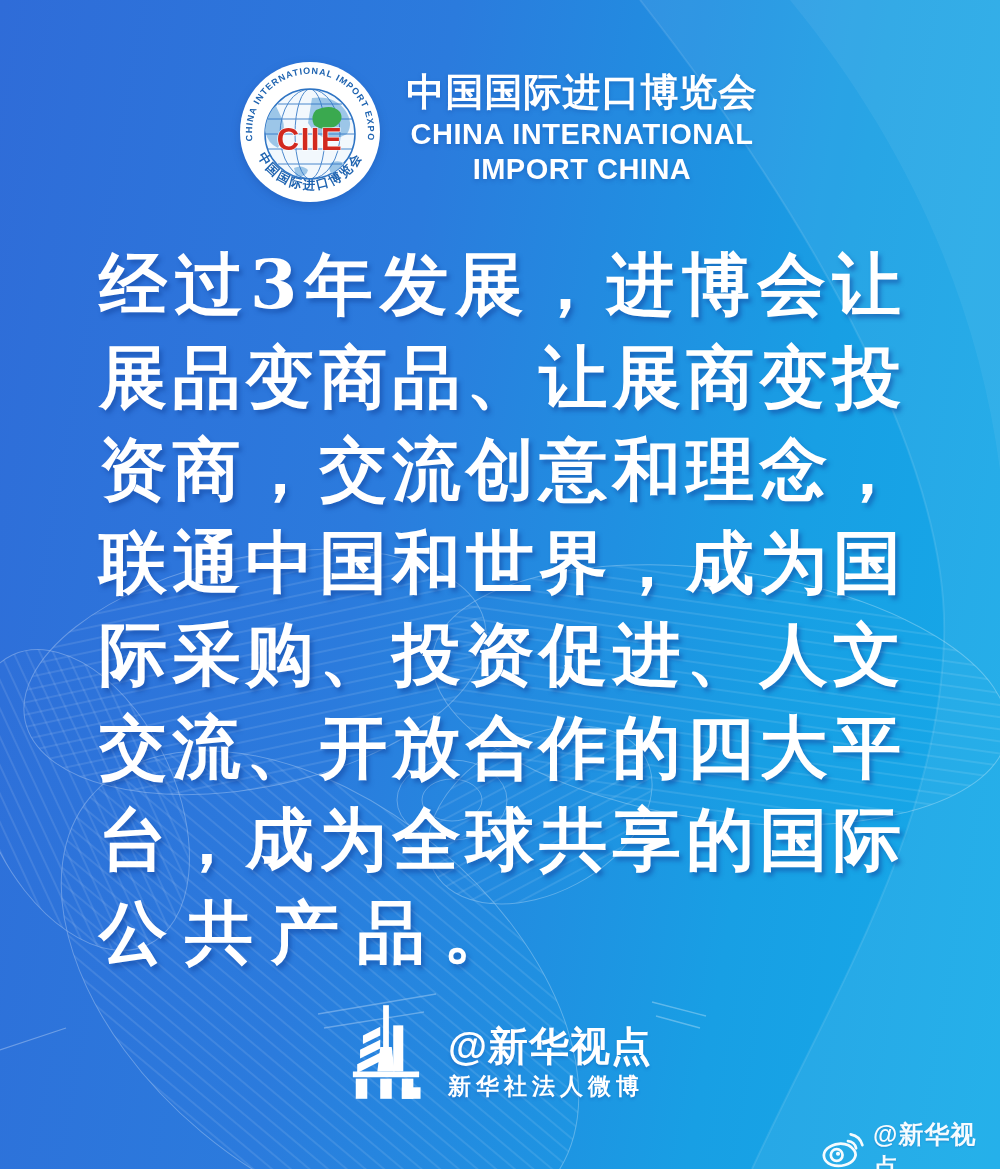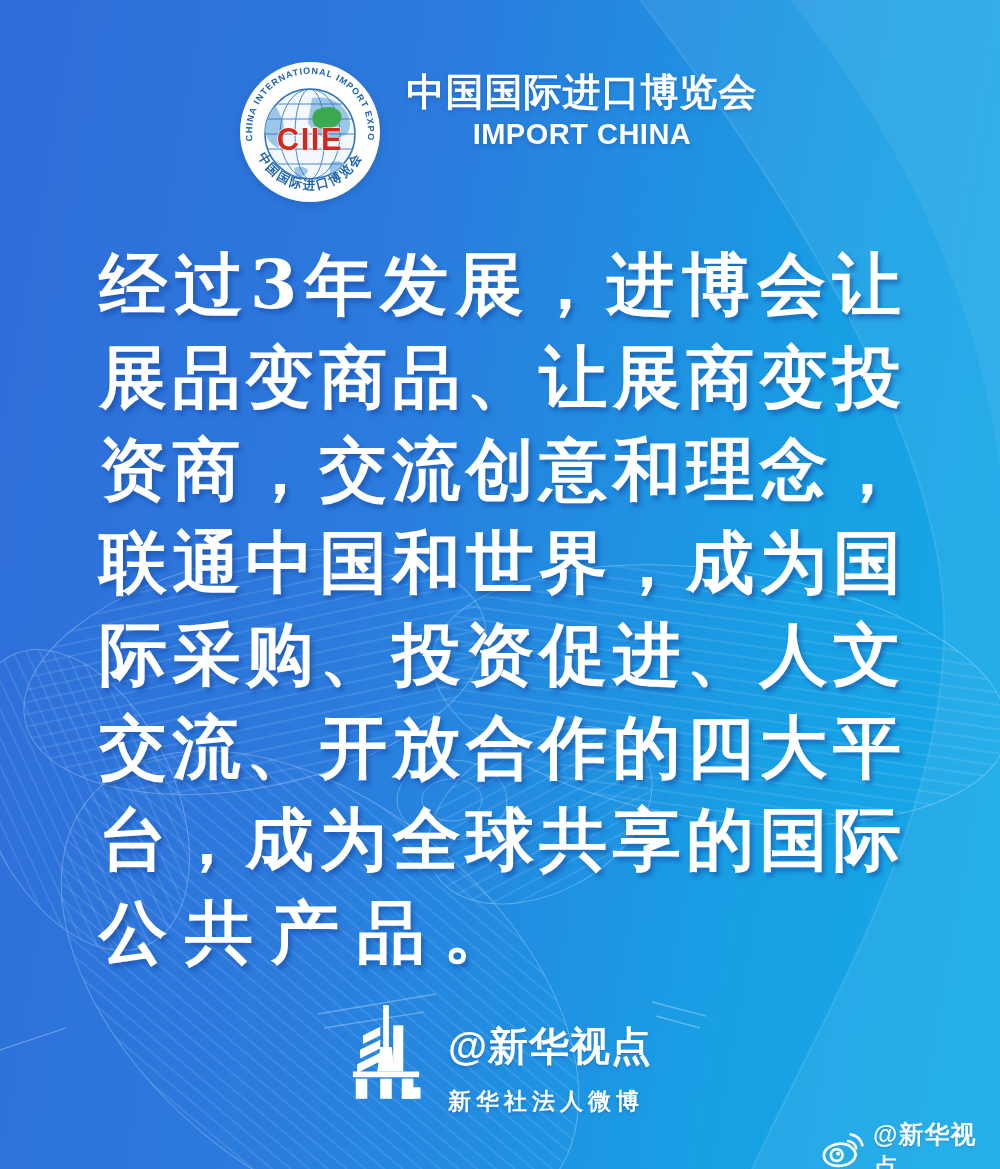--- a/index.html
+++ b/index.html
@@ -28,21 +28,21 @@
   }
   .body-line{display:flex;height:92.5px;align-items:center;}
   .body-line.justify{justify-content:space-between;}
   .body-line:not(.justify){gap:18px;}
   .body-line span{flex:none;line-height:1;}
   
   .footer{position:absolute;left:350px;top:1004px;display:flex;align-items:flex-start;}
   .xinhua-mark{width:72px;height:96px;}
   .footer-texts{margin-left:26px;color:#fff;text-shadow:0 2px 3px rgba(20,70,160,.3);}
   .weibo-handle{font-size:40px;font-weight:bold;letter-spacing:1px;line-height:1;margin-top:22px;}
-  .weibo-desc{font-size:23px;font-weight:bold;letter-spacing:5px;line-height:1;margin-top:24px;}
+  .weibo-desc{font-size:23px;font-weight:bold;letter-spacing:5px;line-height:1;margin-top:9px;}
   
   .watermark{position:absolute;left:820px;top:1118px;display:flex;align-items:center;color:#fff;opacity:.96;}
   .weibo-icon{width:46px;height:40px;}
   .wm-text{font-size:25px;font-weight:bold;margin-left:8px;letter-spacing:1px;text-shadow:0 1px 2px rgba(20,70,160,.3);}
 </style>
 </head>
 <body>
 
 <div class="poster">
 
@@ -108,20 +108,21 @@
           <line x1="30" y1="89" x2="114" y2="89"></line>
           <line x1="40" y1="44" x2="104" y2="44"></line>
           <line x1="40" y1="104" x2="104" y2="104"></line>
         </g>
         <path d="M78 50 q16 -7 24 2 q5 9 -6 15 q-11 5 -20 -2 q-4 -9 2 -15 z" fill="#3aa94f"></path>
       </g>
       <text x="72" y="90" text-anchor="middle" font-size="31" font-weight="800" fill="#d2291f" stroke="#ffffff" stroke-width="1.2" paint-order="stroke" letter-spacing="1.5">CIIE</text>
     </svg>
     <div class="header-titles">
       <div class="title-zh">中国国际进口博览会</div>
+      <div class="title-en">CHINA INTERNATIONAL</div>
       <div class="title-en">IMPORT CHINA</div>
     </div>
   </div>
 
   <div class="body-text">
       <div class="body-line justify">
         <span>经</span>
         <span>过</span>
         <span>3</span>
         <span>年</span>

